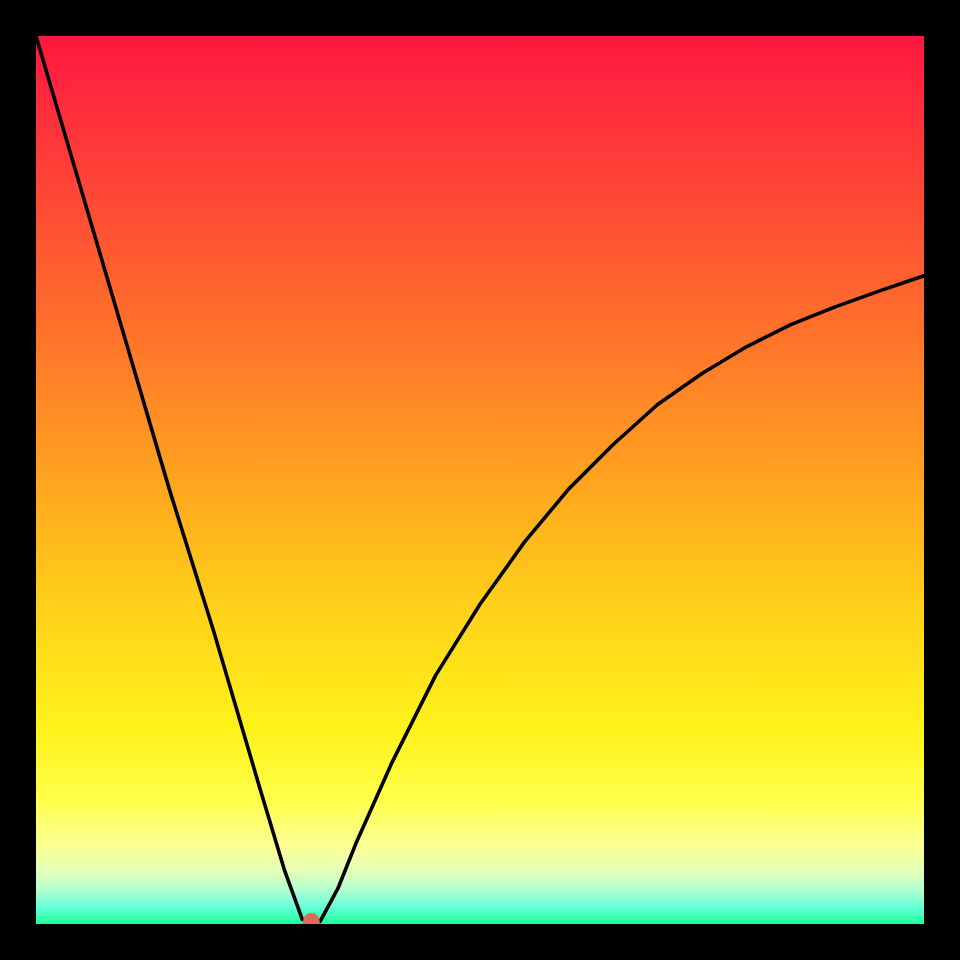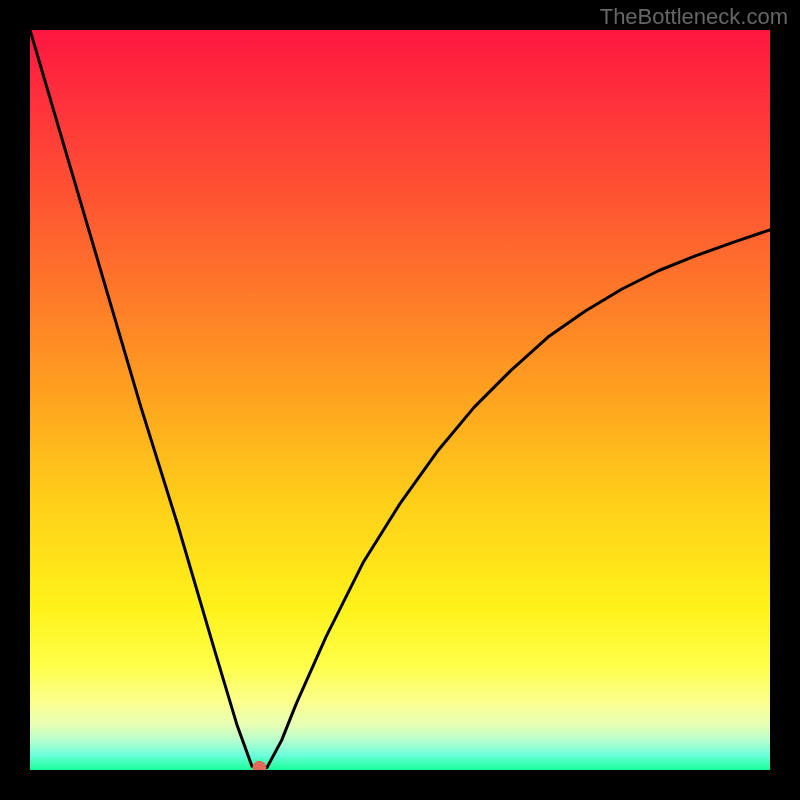--- a/index.html
+++ b/index.html
@@ -57,21 +57,20 @@
     inset: 0;
     width: 100%;
     height: 100%;
   }
 </style>
 </head>
 <body>
 
 <div class="frame">
 
-  <div class="watermark">TheBottleneck.com</div>
 
   <div class="plot-area">
 
     <div class="gradient"></div>
 
     <svg class="curve" viewBox="0 0 740 740" preserveAspectRatio="none">
       <path id="curve-path" fill="none" stroke="#000" stroke-width="3" stroke-linecap="round" stroke-linejoin="round" d="M0.00 0.00 L37.00 125.80 L74.00 251.60 L111.00 377.40 L148.00 495.80 L185.00 621.60 L207.20 695.60 L222.00 736.30 L229.40 737.78 L236.80 737.78 L251.60 710.40 L266.40 673.40 L296.00 606.80 L333.00 532.80 L370.00 473.60 L407.00 421.80 L444.00 377.40 L481.00 340.40 L518.00 307.10 L555.00 281.20 L592.00 259.00 L629.00 240.50 L666.00 225.70 L703.00 212.38 L740.00 199.80"></path>
       <circle id="marker-dot" r="7" cx="229.40" cy="737.78" fill="#e06a5a"></circle>
     </svg>
 

